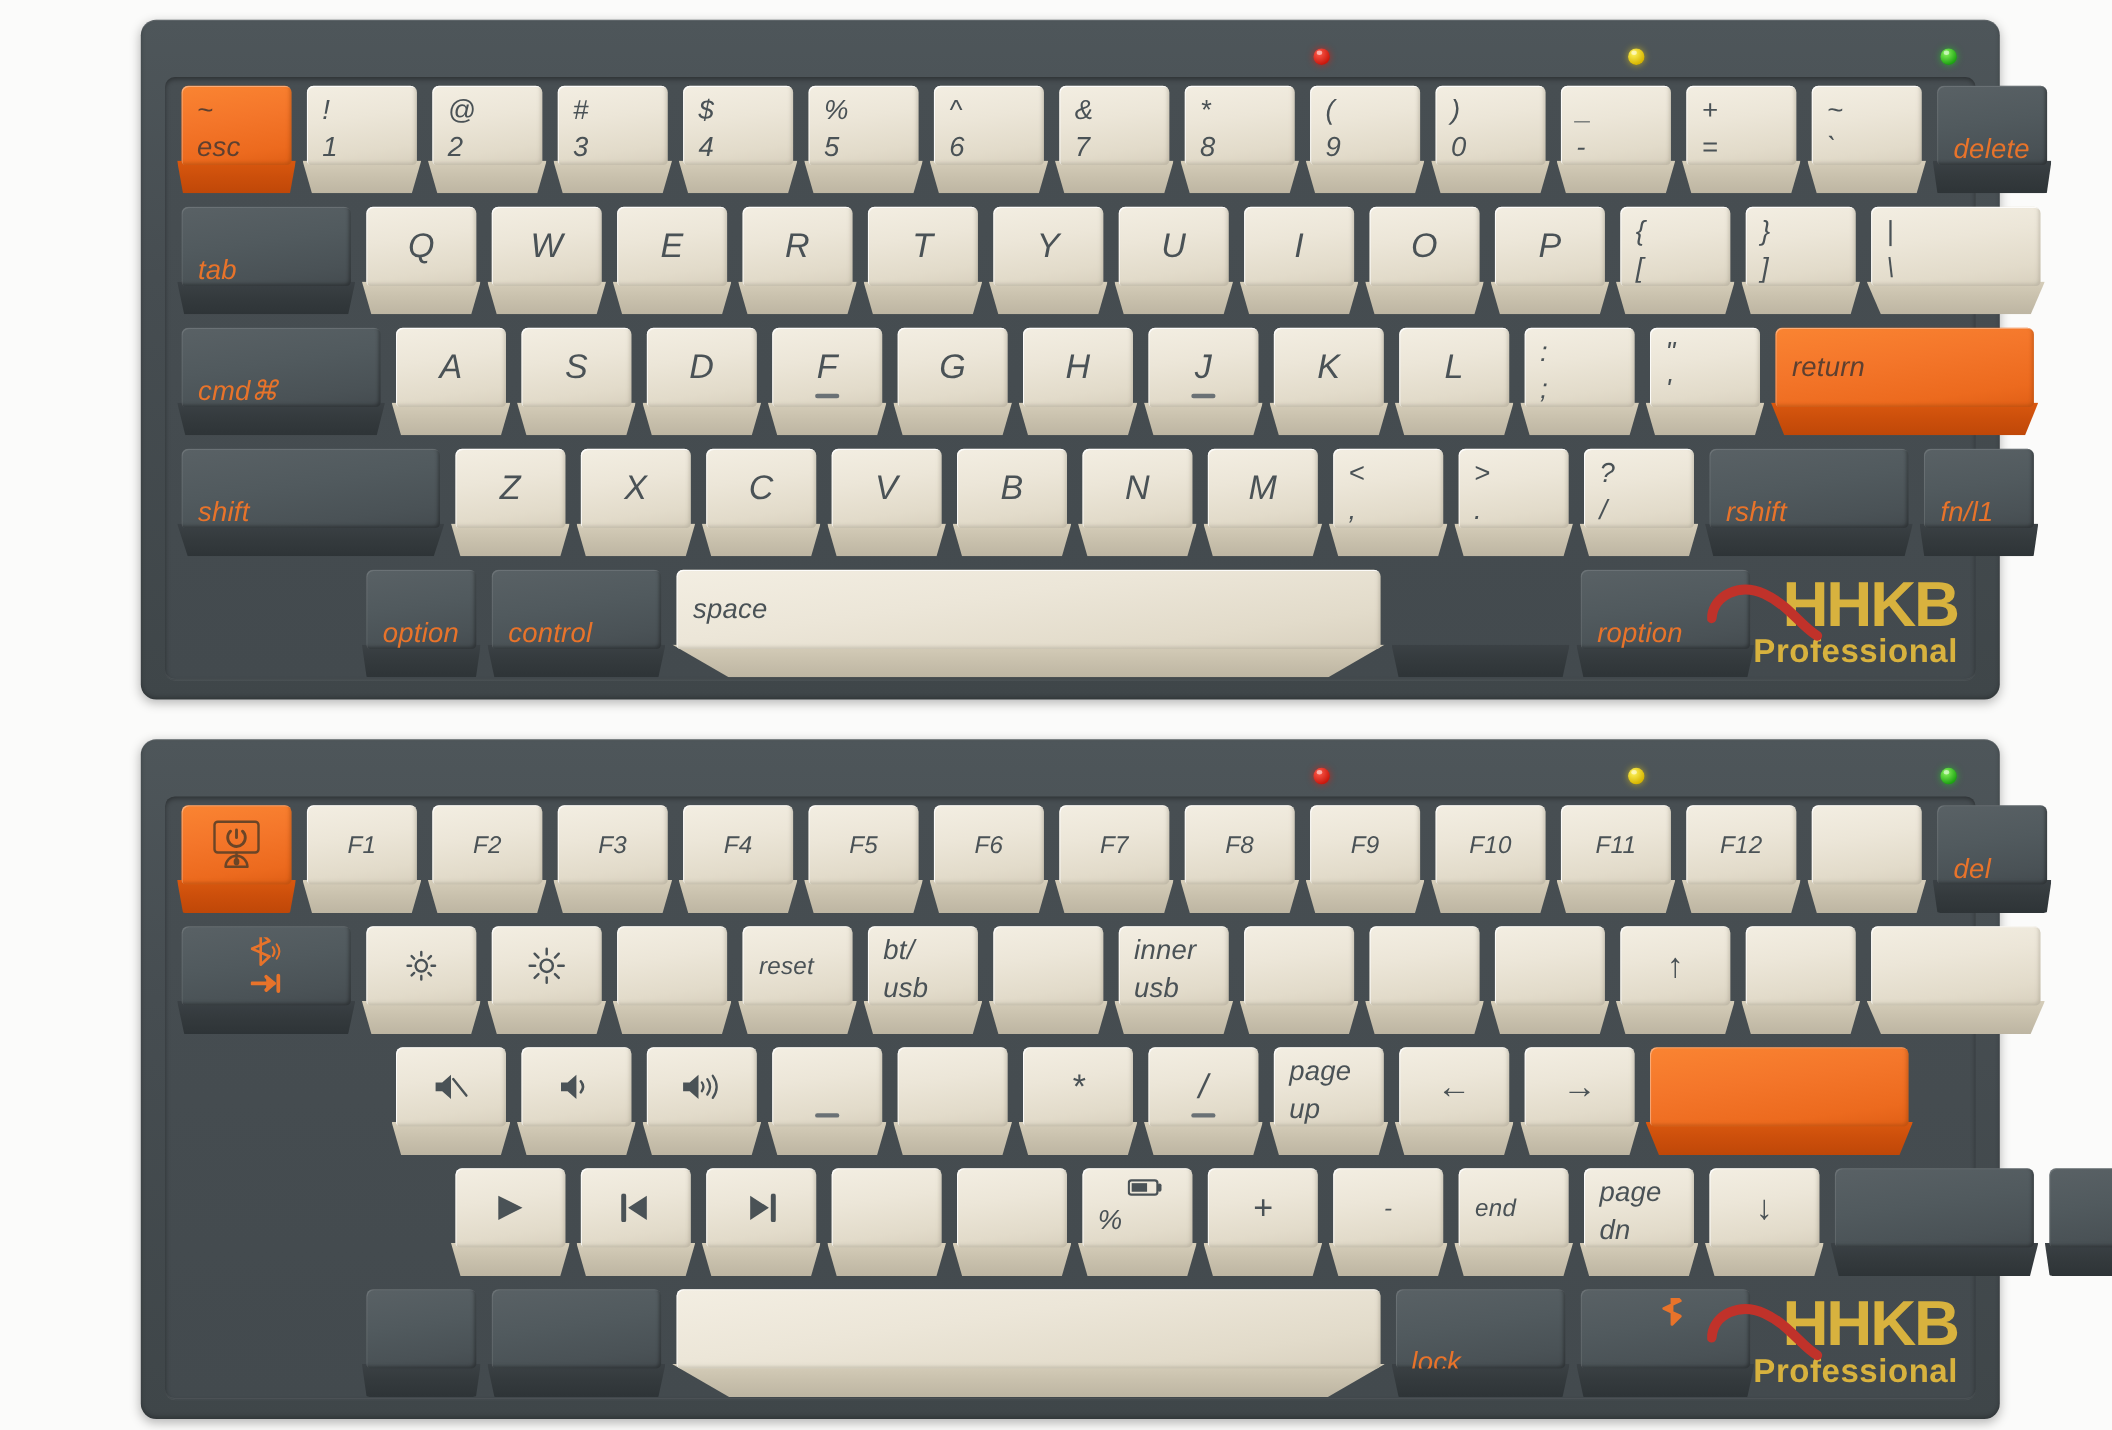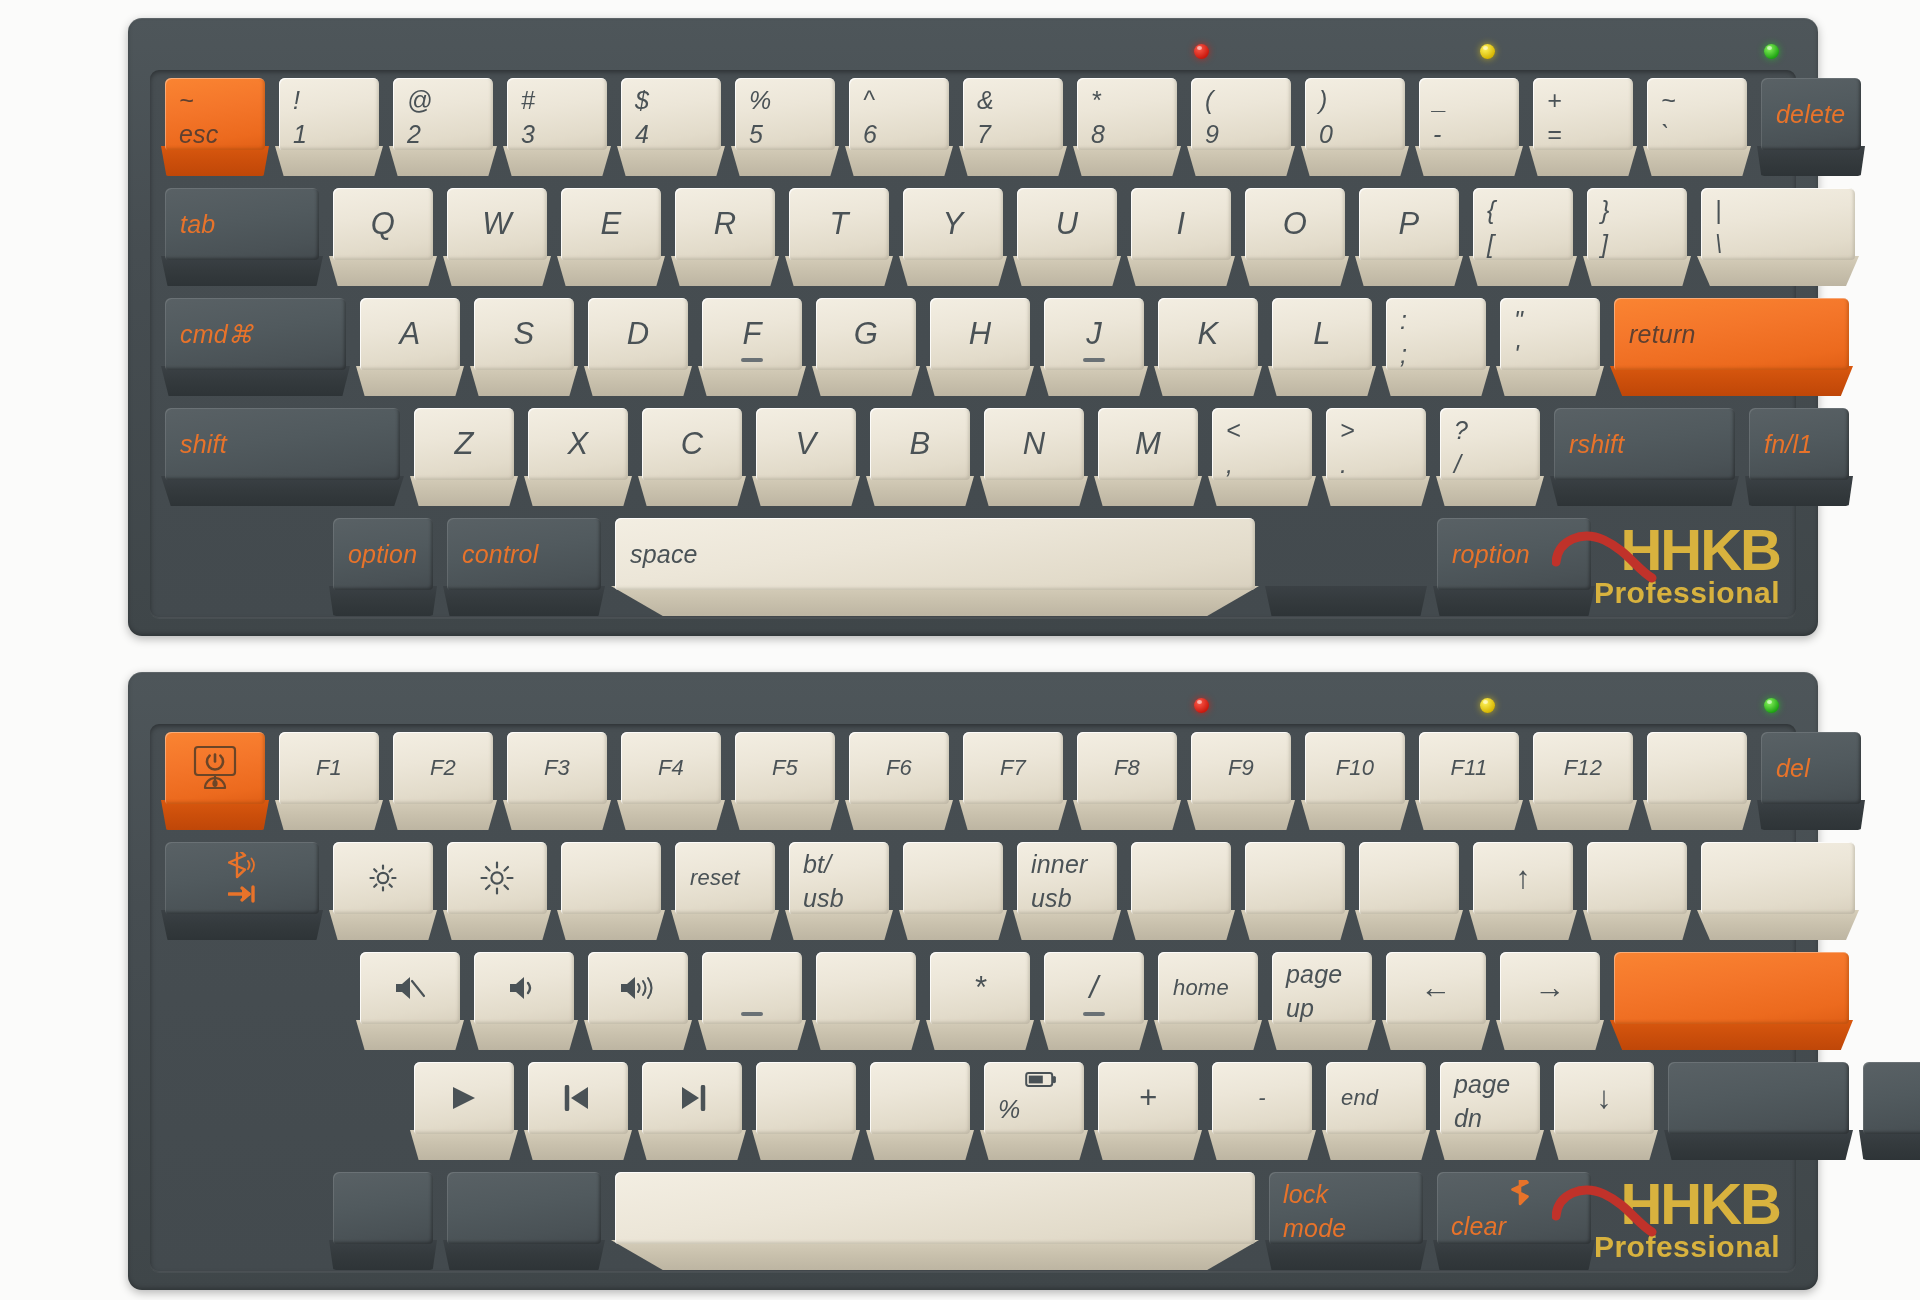--- a/index.html
+++ b/index.html
@@ -143,21 +143,21 @@
   .key.dark .cap {
     background: linear-gradient(172deg, #596165 0%, #515a5e 45%, #4a5256 80%, #444b4f 100%);
     box-shadow:
       inset 1px 1px 0 rgba(255,255,255,0.12),
       inset -2px -2px 3px rgba(0,0,0,0.30);
   }
   .key.dark .skirt {
     background: linear-gradient(180deg, #3b4145 0%, #343a3d 48%, #2e3437 100%);
     clip-path: polygon(0 0, 100% 0, 96% 100%, 4% 100%);
   }
-  .key.dark .legend { color: #e8732a; }
+  .key.dark .legend { color: #e8732a; margin-top: 44px; }
 
   
   .key.orange .cap {
     background: linear-gradient(172deg, #fa8432 0%, #f4762a 42%, #ec6a1e 80%, #e05f16 100%);
     box-shadow:
       inset 1px 1px 0 rgba(255,255,255,0.35),
       inset -2px -2px 3px rgba(140,60,5,0.35);
   }
   .key.orange .skirt {
     background: linear-gradient(180deg, #d9580f 0%, #cc4f0b 48%, #bf4708 100%);
@@ -987,26 +987,20 @@
           </div>
           <div class="key light" style="width: 108px;">
             <div class="skirt"></div>
             <div class="cap ctr">
               <span class="legend big">/</span>
               <div class="homing"></div>
             </div>
           </div>
           <div class="key light" style="width: 108px;">
             <div class="skirt"></div>
-            <div class="cap ctr-left">
-              <span class="legend small">home</span>
-            </div>
-          </div>
-          <div class="key light" style="width: 108px;">
-            <div class="skirt"></div>
             <div class="cap tl">
               <div class="stack">
                 <span class="legend up small">page</span>
                 <span class="legend lo small">up</span>
               </div>
             </div>
           </div>
           <div class="key light" style="width: 108px;">
             <div class="skirt"></div>
             <div class="cap ctr">

